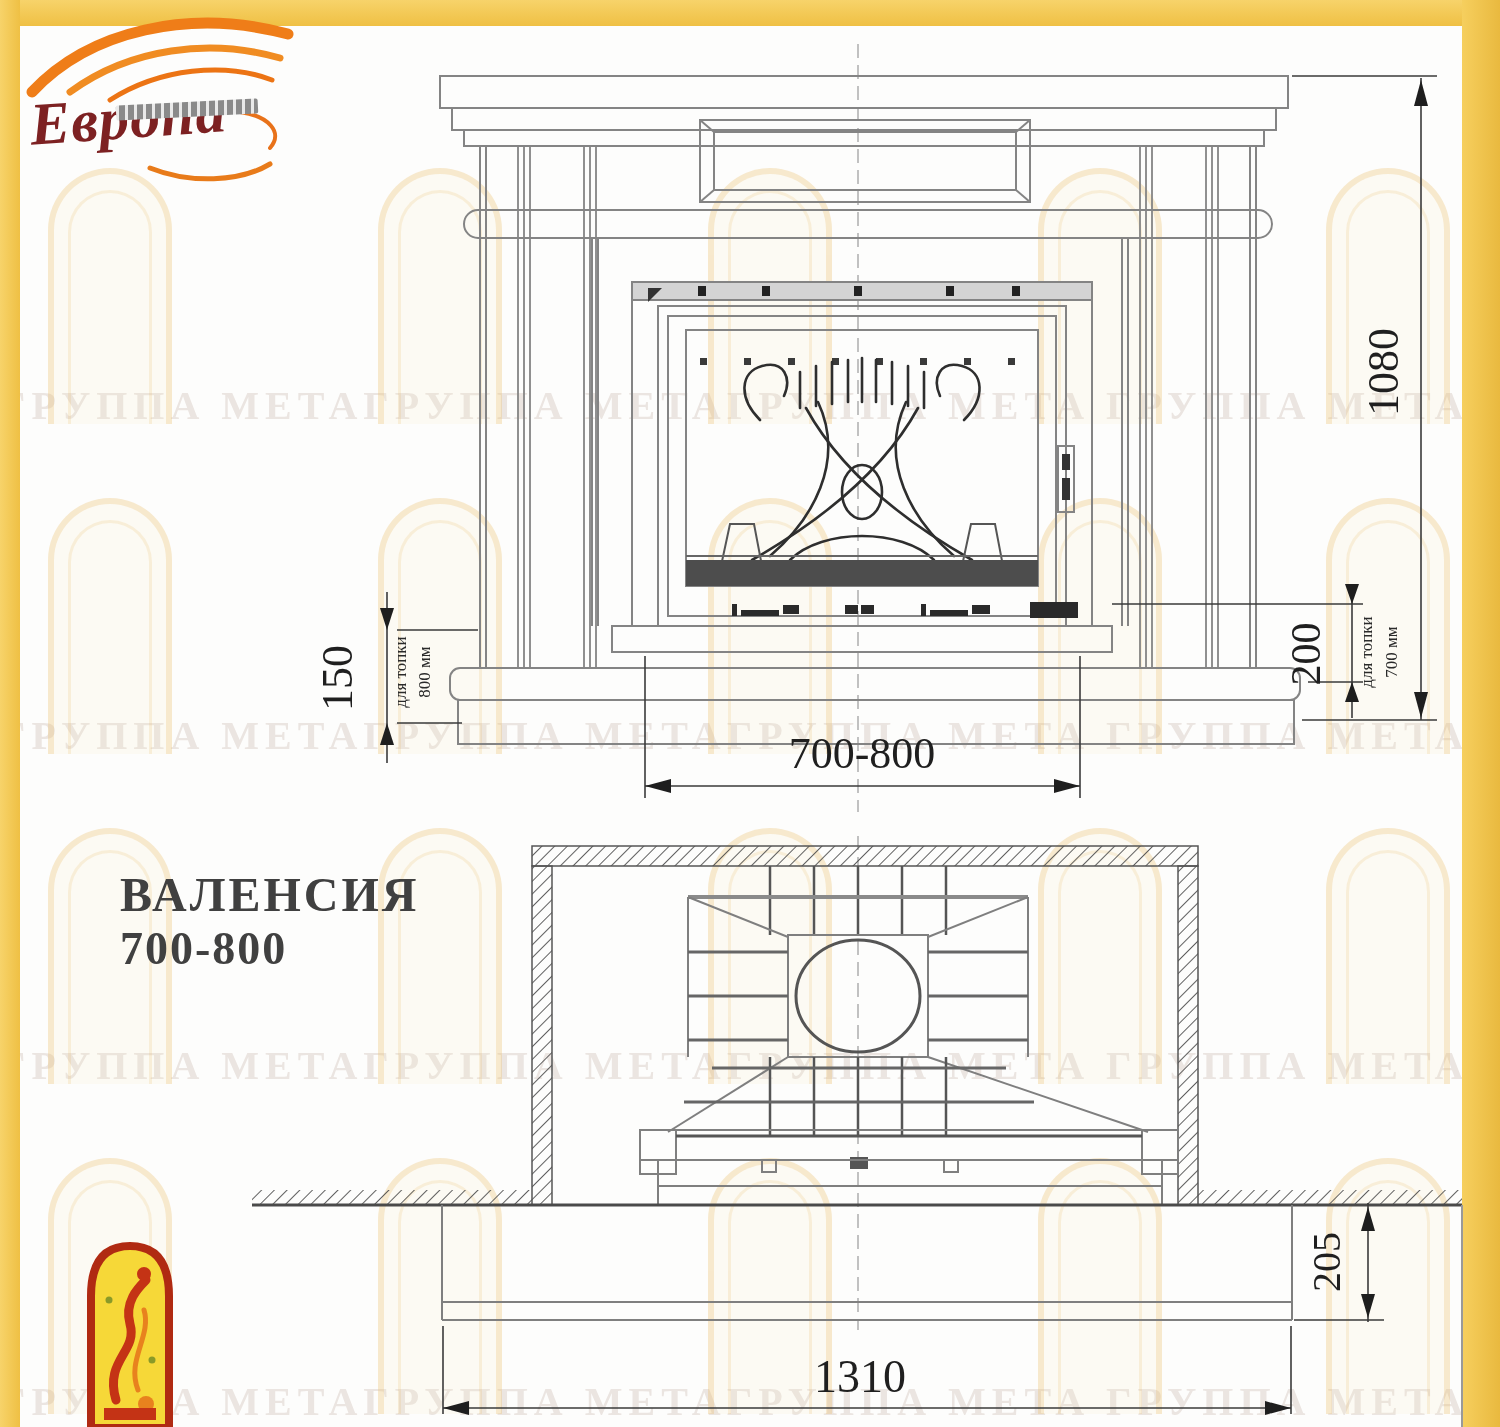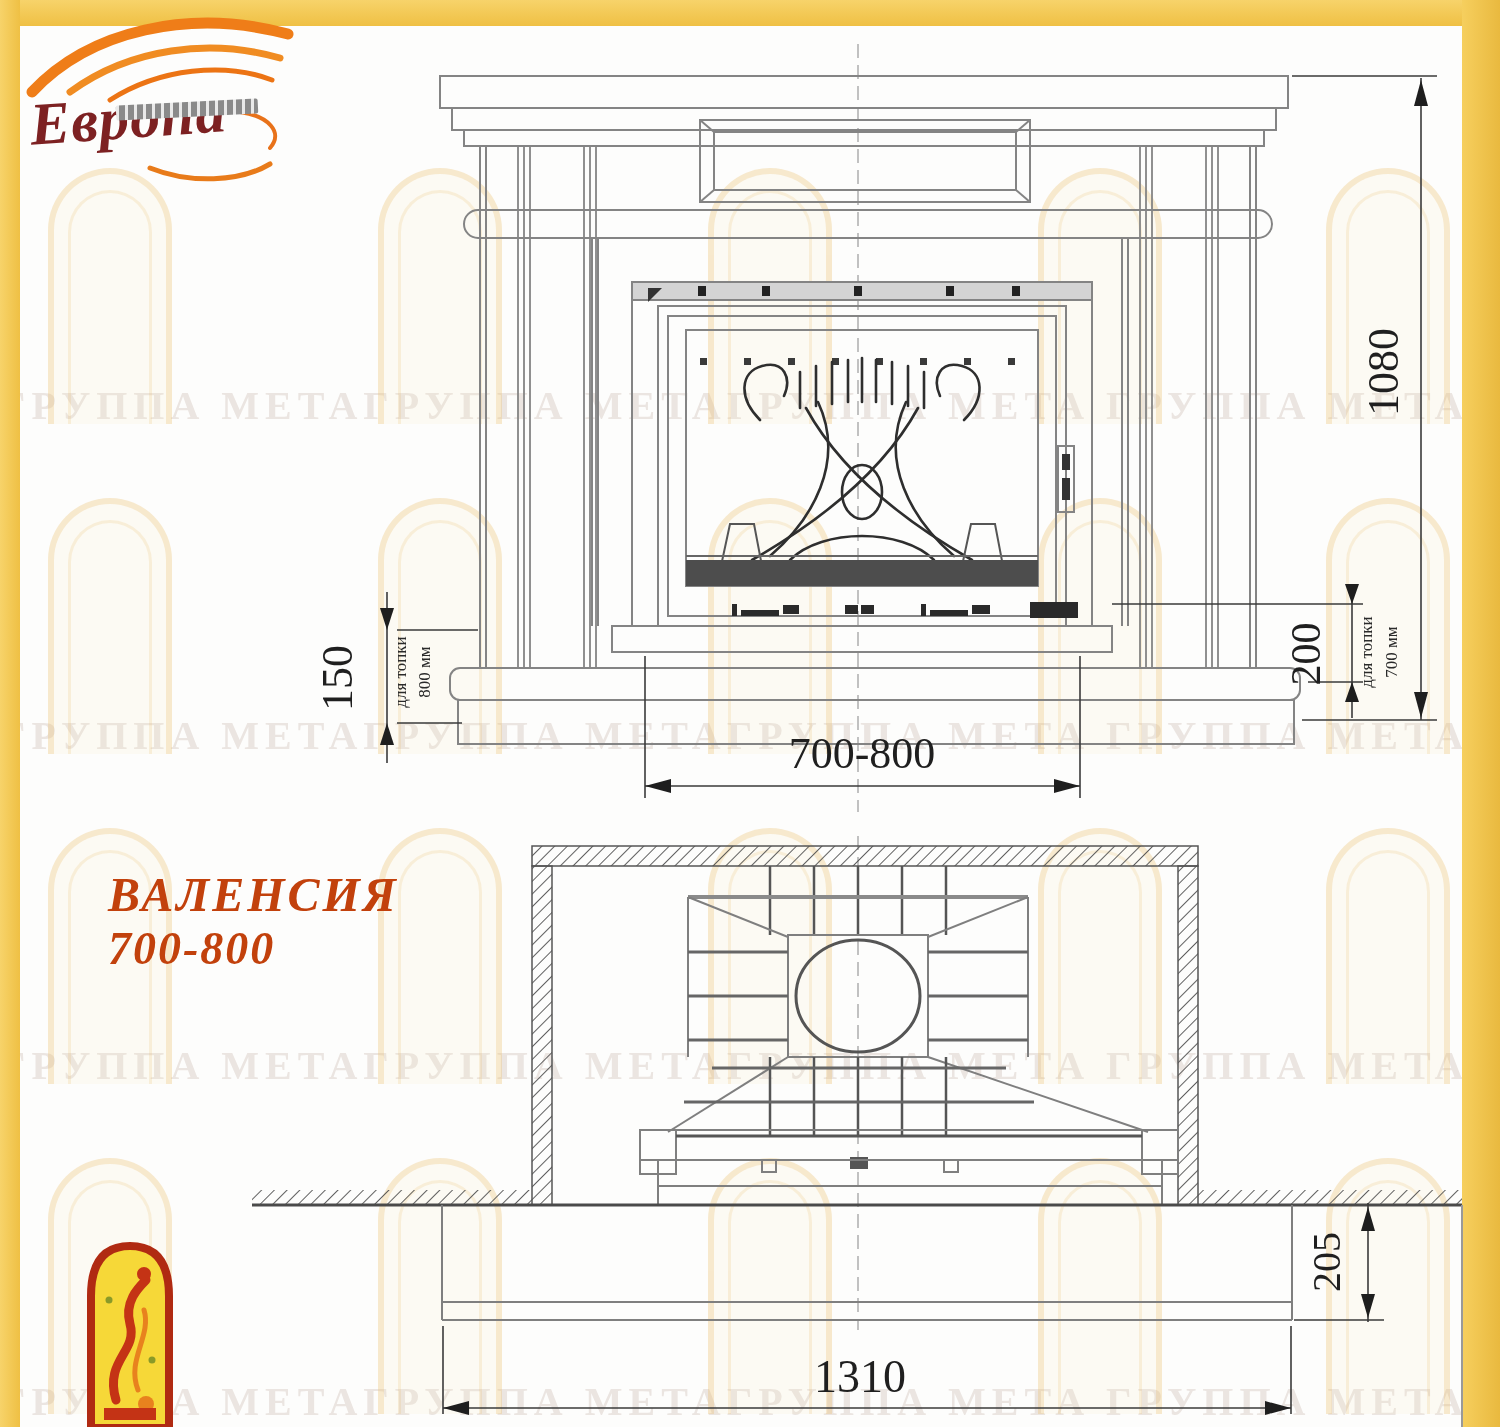--- a/index.html
+++ b/index.html
@@ -14,21 +14,21 @@
   .wm-layer{position:absolute;inset:0;z-index:0;}
   .wm-arch{position:absolute;width:112px;height:250px;border:6px solid rgba(233,180,95,.26);
            border-bottom:none;border-radius:70px 70px 0 0;background:rgba(250,236,190,.14);}
   .wm-arch i{position:absolute;left:14px;top:16px;right:14px;bottom:0;border:3px solid rgba(233,180,95,.18);
            border-bottom:none;border-radius:50px 50px 0 0;}
   .wm-text{position:absolute;left:0;width:1500px;height:46px;overflow:hidden;white-space:nowrap;
            font-weight:bold;font-size:40px;letter-spacing:6px;color:rgba(167,134,122,.20);}
   
   .drawing{position:absolute;left:0;top:0;z-index:2;}
   
-  .title-block{position:absolute;left:108px;top:868px;z-index:3;color:#c2410c;font-style:italic;}
+  .title-block{position:absolute;left:120px;top:868px;z-index:3;color:#404040;}
   .title-line1{font-size:48px;font-weight:bold;letter-spacing:3px;line-height:54px;}
   .title-line2{font-size:46px;font-weight:bold;letter-spacing:2px;line-height:54px;}
   
   .logo{position:absolute;left:0;top:0;width:330px;height:210px;z-index:3;}
   .logo-script{position:absolute;left:30px;top:84px;font-style:italic;font-weight:bold;font-size:60px;
                color:#7d2122;transform:rotate(-4deg);letter-spacing:1px;}
   .logo-banner{position:absolute;left:116px;top:102px;width:142px;height:15px;border-radius:2px;
                transform:rotate(-3deg);
                background:repeating-linear-gradient(90deg,#e9e9e9 0 3px,#8a8a8a 3px 9px);}
   .emblem{position:absolute;left:84px;top:1238px;z-index:3;}

